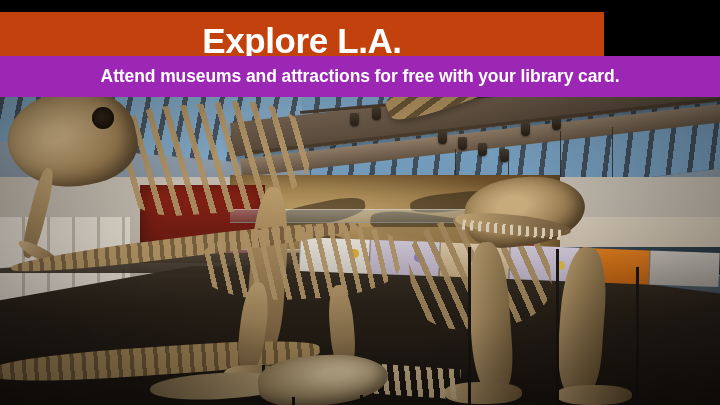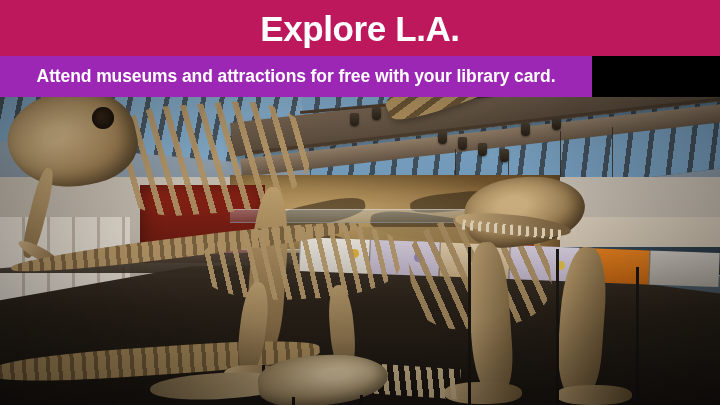--- a/index.html
+++ b/index.html
@@ -3,33 +3,33 @@
 <meta charset="utf-8">
 <style>
   * { margin:0; padding:0; box-sizing:border-box; }
   html,body { width:720px; height:405px; overflow:hidden; background:#000; }
   body { font-family:"Liberation Sans", sans-serif; }
 
   .promo-card { position:relative; width:720px; height:405px; overflow:hidden; }
 
   
   .title-band {
-    position:absolute; left:0; top:0; width:720px; height:56px;
-    background:#be185d;
+    position:absolute; left:0; top:12px; width:604px; height:56px;
+    background:#c2410c;
     display:flex; align-items:center; justify-content:center;
   }
   .title-text {
     color:#ffffff; font-size:35px; font-weight:bold;
     letter-spacing:-0.4px; line-height:1; white-space:nowrap;
     font-family:"Liberation Sans", sans-serif;
   }
 
   
   .subtitle-band {
-    position:absolute; left:0; top:56px; width:592px; height:41px;
+    position:absolute; left:0; top:56px; width:720px; height:41px;
     background:#9c27b5;
     display:flex; align-items:center; justify-content:center;
   }
   .subtitle-text {
     color:#ffffff; font-size:17.5px; font-weight:bold;
     letter-spacing:-0.1px; line-height:1; white-space:nowrap;
   }
 
   
   .photo {

